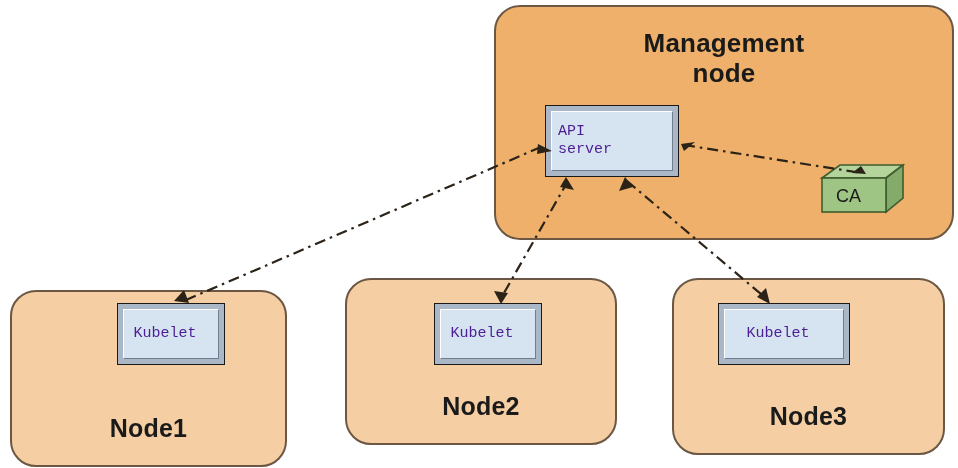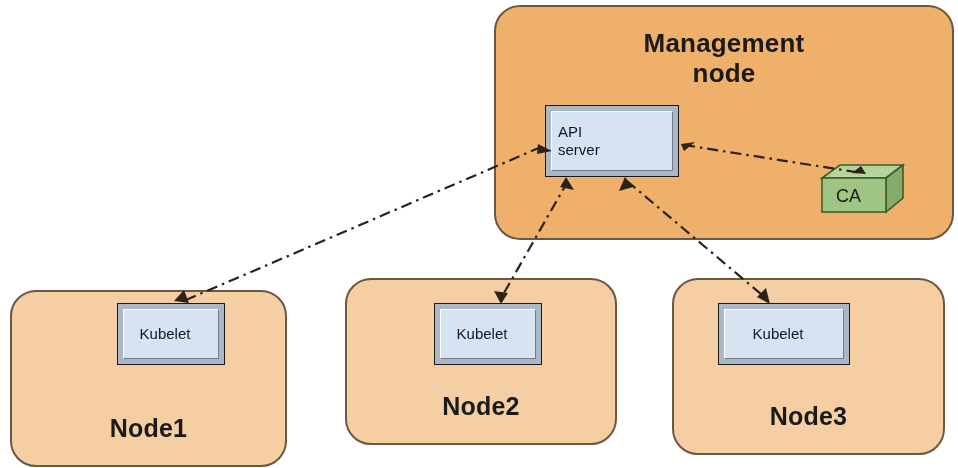--- a/index.html
+++ b/index.html
@@ -73,25 +73,26 @@
     box-sizing: border-box;
   }
   .bevel-label {
     position: absolute;
     left: 12px;
     top: 0;
     bottom: 0;
     display: flex;
     flex-direction: column;
     justify-content: center;
-    color: #0f172a;
+    color: #4c1d95;
     font-size: 15px;
     line-height: 1.18;
     white-space: pre-line;
     z-index: 3;
+    font-family: Liberation Mono, monospace;
   }
   .bevel-label.centered {
     left: 0;
     right: 12px;
     align-items: center;
   }
 
   
   #overlay {
     position: absolute;

